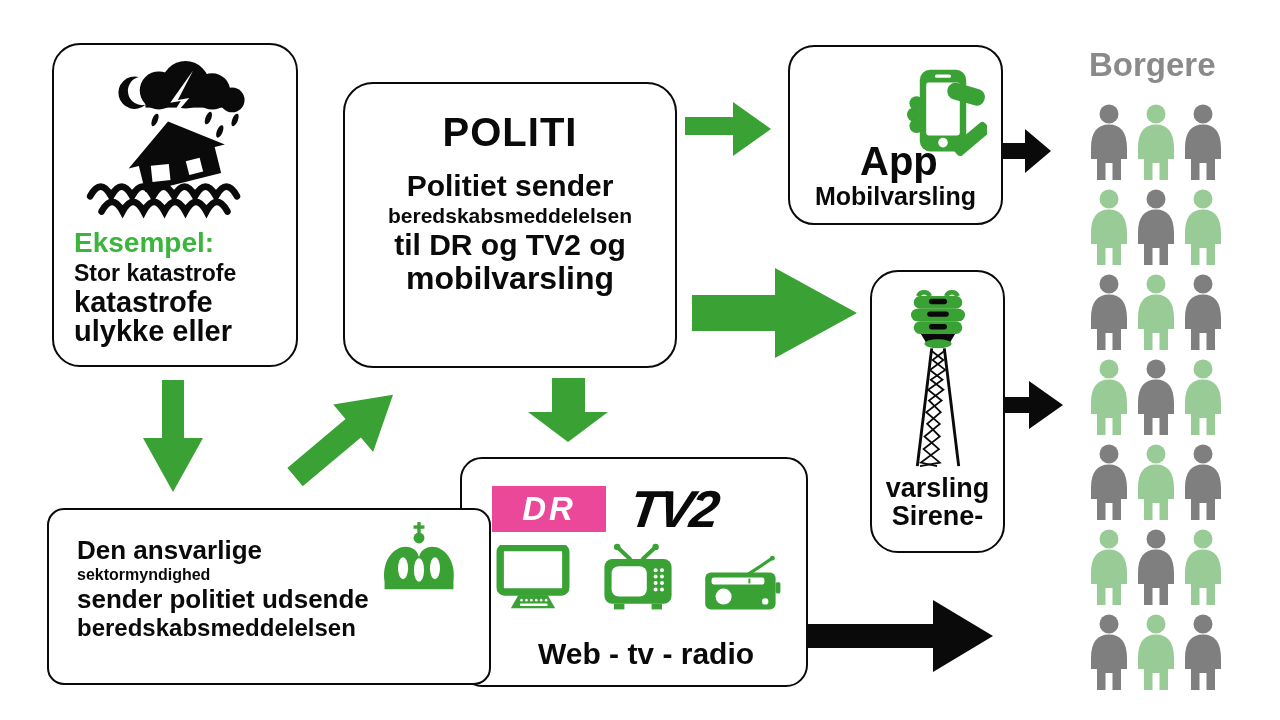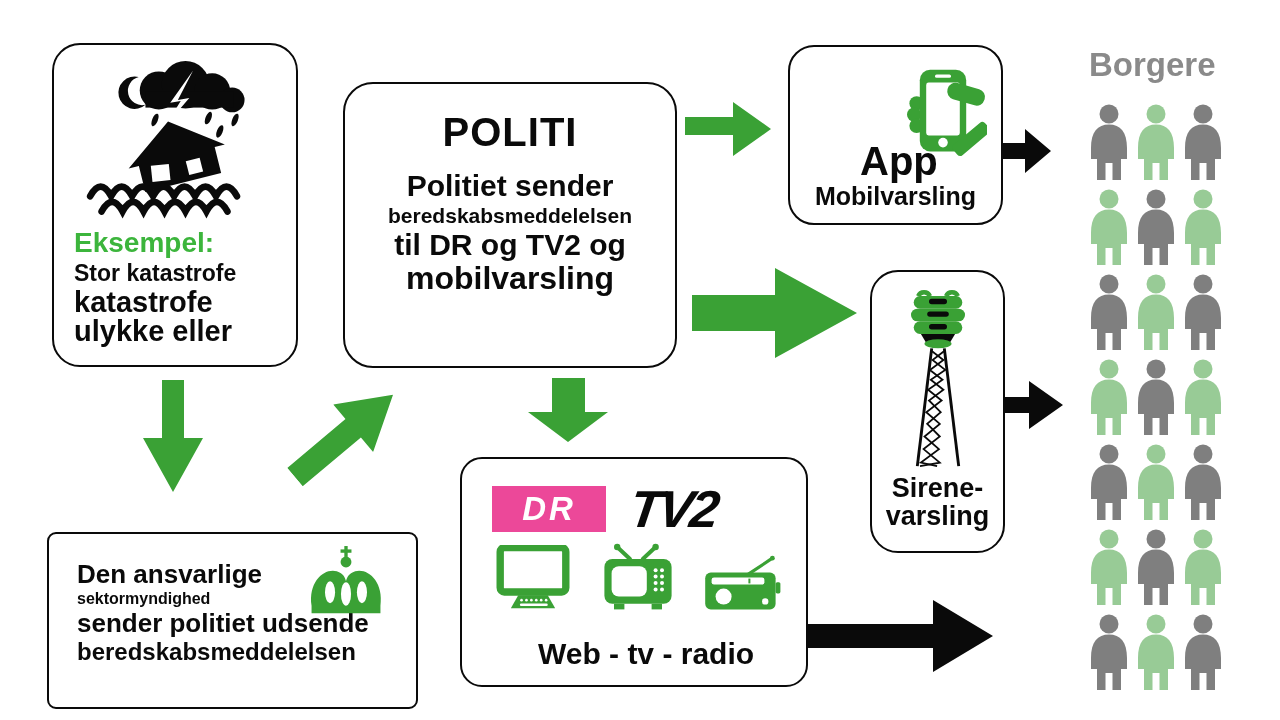--- a/index.html
+++ b/index.html
@@ -55,21 +55,21 @@
   .box-media { left:460px; top:457px; width:348px; height:230px; border-radius:22px; }
   .media-logos { position:absolute; left:30px; top:24px; display:flex; align-items:center; gap:24px; }
   .dr-logo { width:114px; height:46px; background:#ec4899; color:#fff; display:flex; align-items:center; justify-content:center;
              font-size:33px; font-weight:bold; font-style:italic; letter-spacing:3px; }
   .tv2-logo { font-size:52px; font-weight:bold; font-style:italic; letter-spacing:-3px; color:#0a0a0a;
               transform:skewX(-8deg); display:inline-block; line-height:1; }
   .media-icons { position:absolute; left:30px; top:84px; width:290px; display:flex; justify-content:space-between; align-items:flex-end; }
   .t-webtvradio { position:absolute; left:0; right:0; bottom:14px; text-align:center; font-size:30px; font-weight:bold; color:#0a0a0a;padding-left:24px; }
 
   
-  .box-authority { left:47px; top:508px; width:371px; height:177px; border-radius:9px; padding:26px 0 0 28px; color:#0a0a0a;margin-top:24px; }
+  .box-authority { left:47px; top:508px; width:444px; height:177px; border-radius:17px; padding:26px 0 0 28px; color:#0a0a0a; }
   .t-a-big { font-size:26px; font-weight:bold; line-height:1.12; }
   .t-a-small { font-size:16px; font-weight:bold; line-height:1.25; }
   .t-a-med { font-size:24px; font-weight:bold; line-height:1.2; }
   .authority-crown { position:absolute; right:28px; top:10px; }
 
   
   .t-borgere { position:absolute; left:1089px; top:46px; font-size:33px; font-weight:bold; color:var(--gray-title); }
   .citizens-grid { position:absolute; left:1087px; top:104px; display:grid; grid-template-columns:repeat(3,47px); grid-auto-rows:85px; }
   .person { width:44px; height:78px; }
   .person.gray { color:var(--gray-person); }
@@ -169,22 +169,22 @@
         <ellipse cx="50" cy="62" rx="15" ry="5" fill="currentColor"></ellipse>
         <g stroke="#0a0a0a" fill="none">
           <line x1="43" y1="67" x2="27" y2="198" stroke-width="3.2"></line>
           <line x1="57" y1="67" x2="73" y2="198" stroke-width="3.2"></line>
           <polyline stroke-width="2" points="43,70 56,80 41,91 55,102 39,113 54,125 37,138 52,151 35,165 51,179 31,194 49,198"></polyline>
           <polyline stroke-width="2" points="57,70 44,80 58,91 42,102 56,113 40,125 53,138 38,151 52,165 34,179 52,194 30,198"></polyline>
         </g>
       </svg>
     </div>
     <div class="t-sirene">
+      <div>varsling</div>
       <div>Sirene-</div>
-      <div>varsling</div>
     </div>
   </div>
 
   <div class="box box-media">
     <div class="media-logos">
       <div class="dr-logo">
         <span>DR</span>
       </div>
       <span class="tv2-logo">TV2</span>
     </div>

